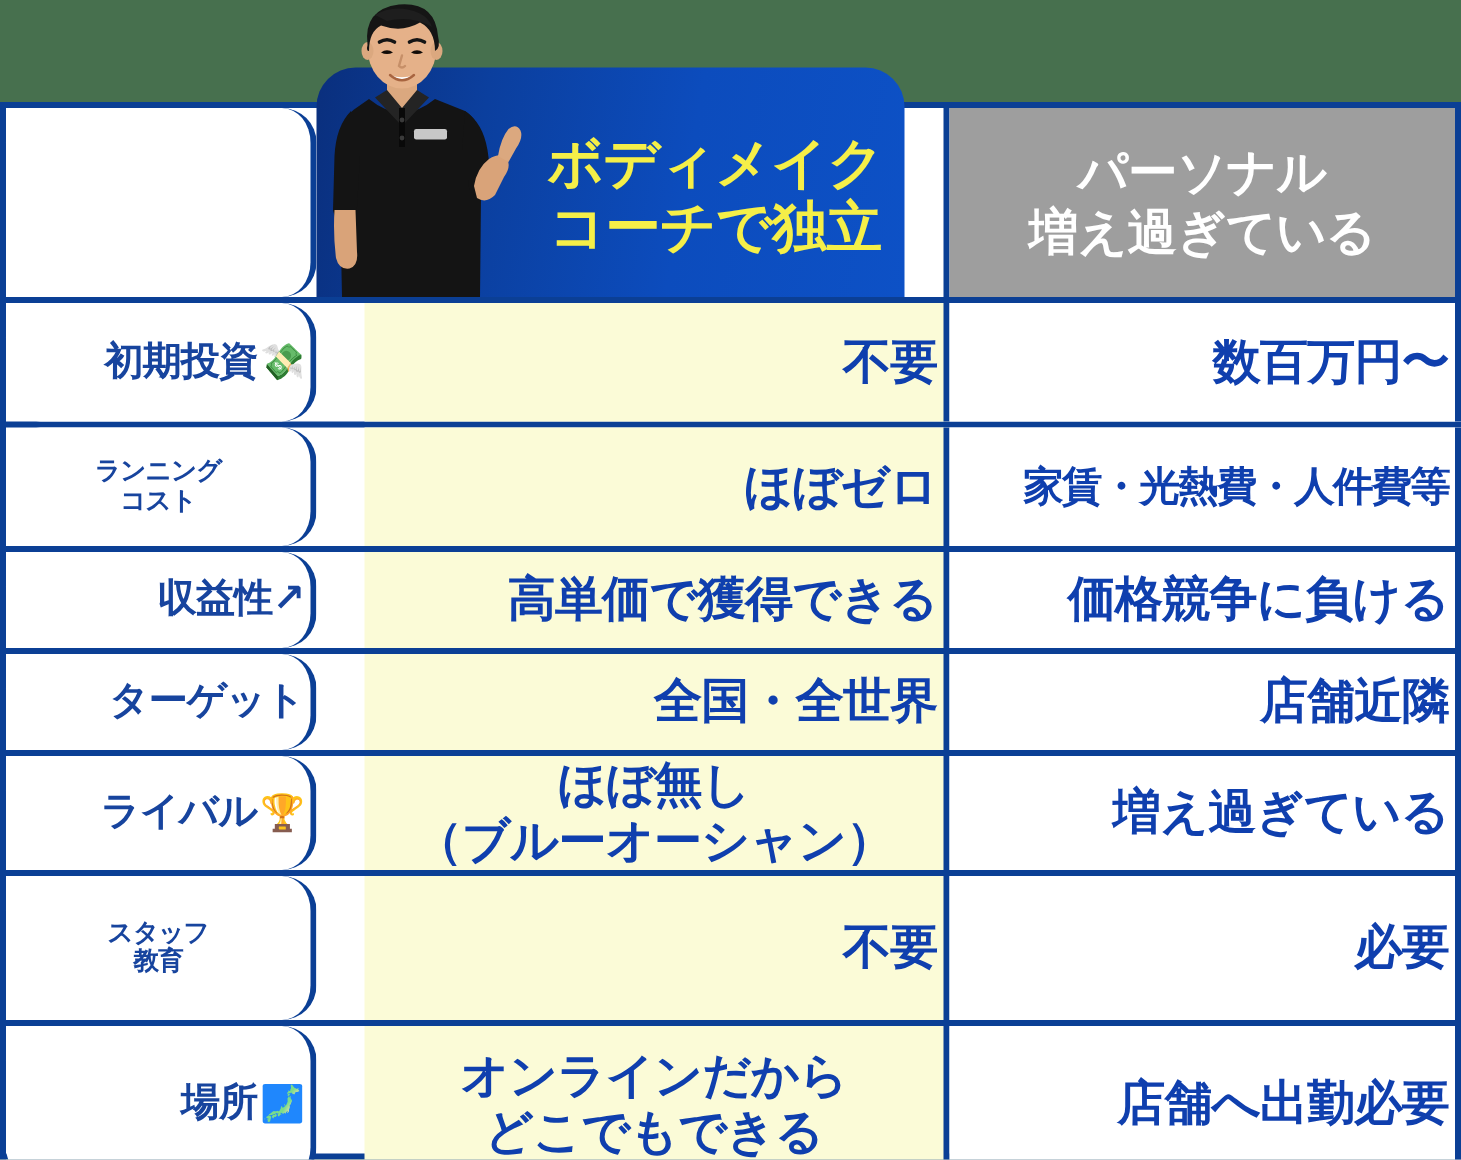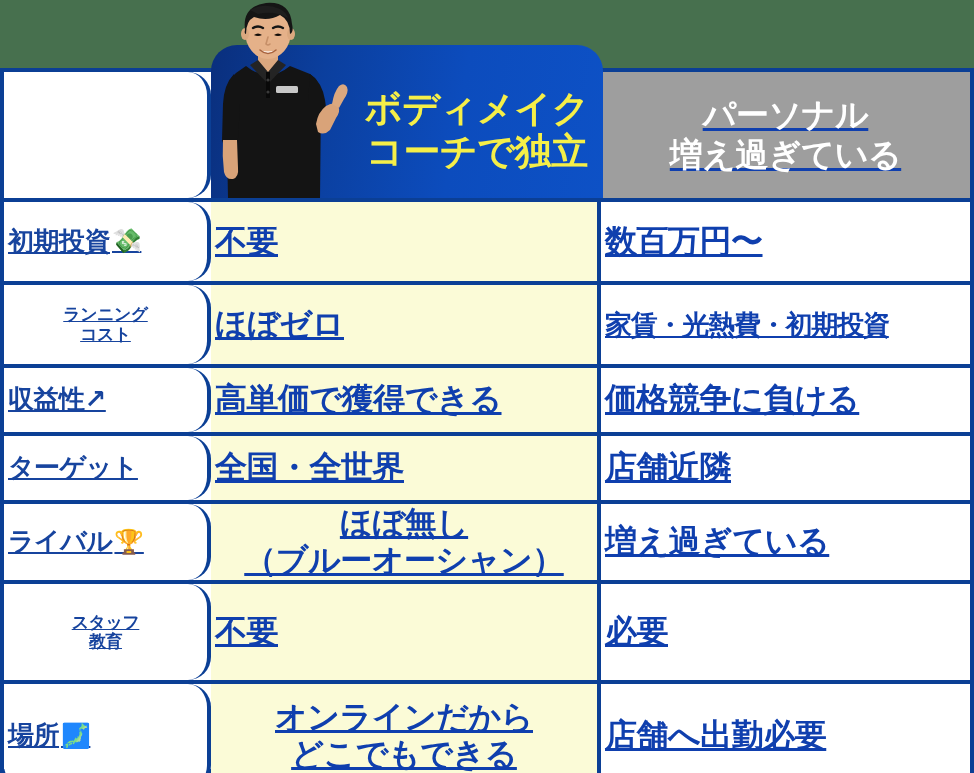--- a/index.html
+++ b/index.html
@@ -35,25 +35,24 @@
     display: flex;
     width: 100%;
     border-bottom: 4px solid #0b3f95;
     flex: 0 0 auto;
   }
   .trow:last-child { border-bottom: none; }
 
   .cell {
     display: flex;
     align-items: center;
-    justify-content: flex-start;
+    justify-content: flex-end;
     text-align: center;
     padding: 2px 4px;
     overflow: hidden;
-    text-decoration: underline;
   }
 
   .c-label {
     width: 207px;
     flex: 0 0 207px;
     border-right: 4px solid #0b3f95;
     background: #ffffff;
     color: #17449e;
     font-weight: bold;
     font-size: 26px;
@@ -65,20 +64,21 @@
   .c-a {
     width: 390px;
     flex: 0 0 390px;
     border-right: 4px solid #0b3f95;
     background: #fbfbd7;
     color: #0f3fae;
     font-weight: bold;
     font-size: 32px;
     line-height: 1.16;
     letter-spacing: -0.5px;
+    margin-left: 32px;
   }
 
   .c-b {
     flex: 1 1 auto;
     background: #ffffff;
     color: #0f3fae;
     font-weight: bold;
     font-size: 32px;
     line-height: 1.16;
     letter-spacing: -0.5px;
@@ -182,21 +182,21 @@
   </div>
 
   <div class="trow" style="height:83px">
     <div class="cell c-label lbl-2line">
       <div style="width:100%">
         <div>ランニング</div>
         <div>コスト</div>
       </div>
     </div>
     <div class="cell c-a">ほぼゼロ</div>
-    <div class="cell c-b small">家賃・光熱費・初期投資</div>
+    <div class="cell c-b small">家賃・光熱費・人件費等</div>
   </div>
 
   <div class="trow" style="height:68px">
     <div class="cell c-label">収益性↗</div>
     <div class="cell c-a">高単価で獲得できる</div>
     <div class="cell c-b">価格競争に負ける</div>
   </div>
 
   <div class="trow" style="height:68px">
     <div class="cell c-label">ターゲット</div>

